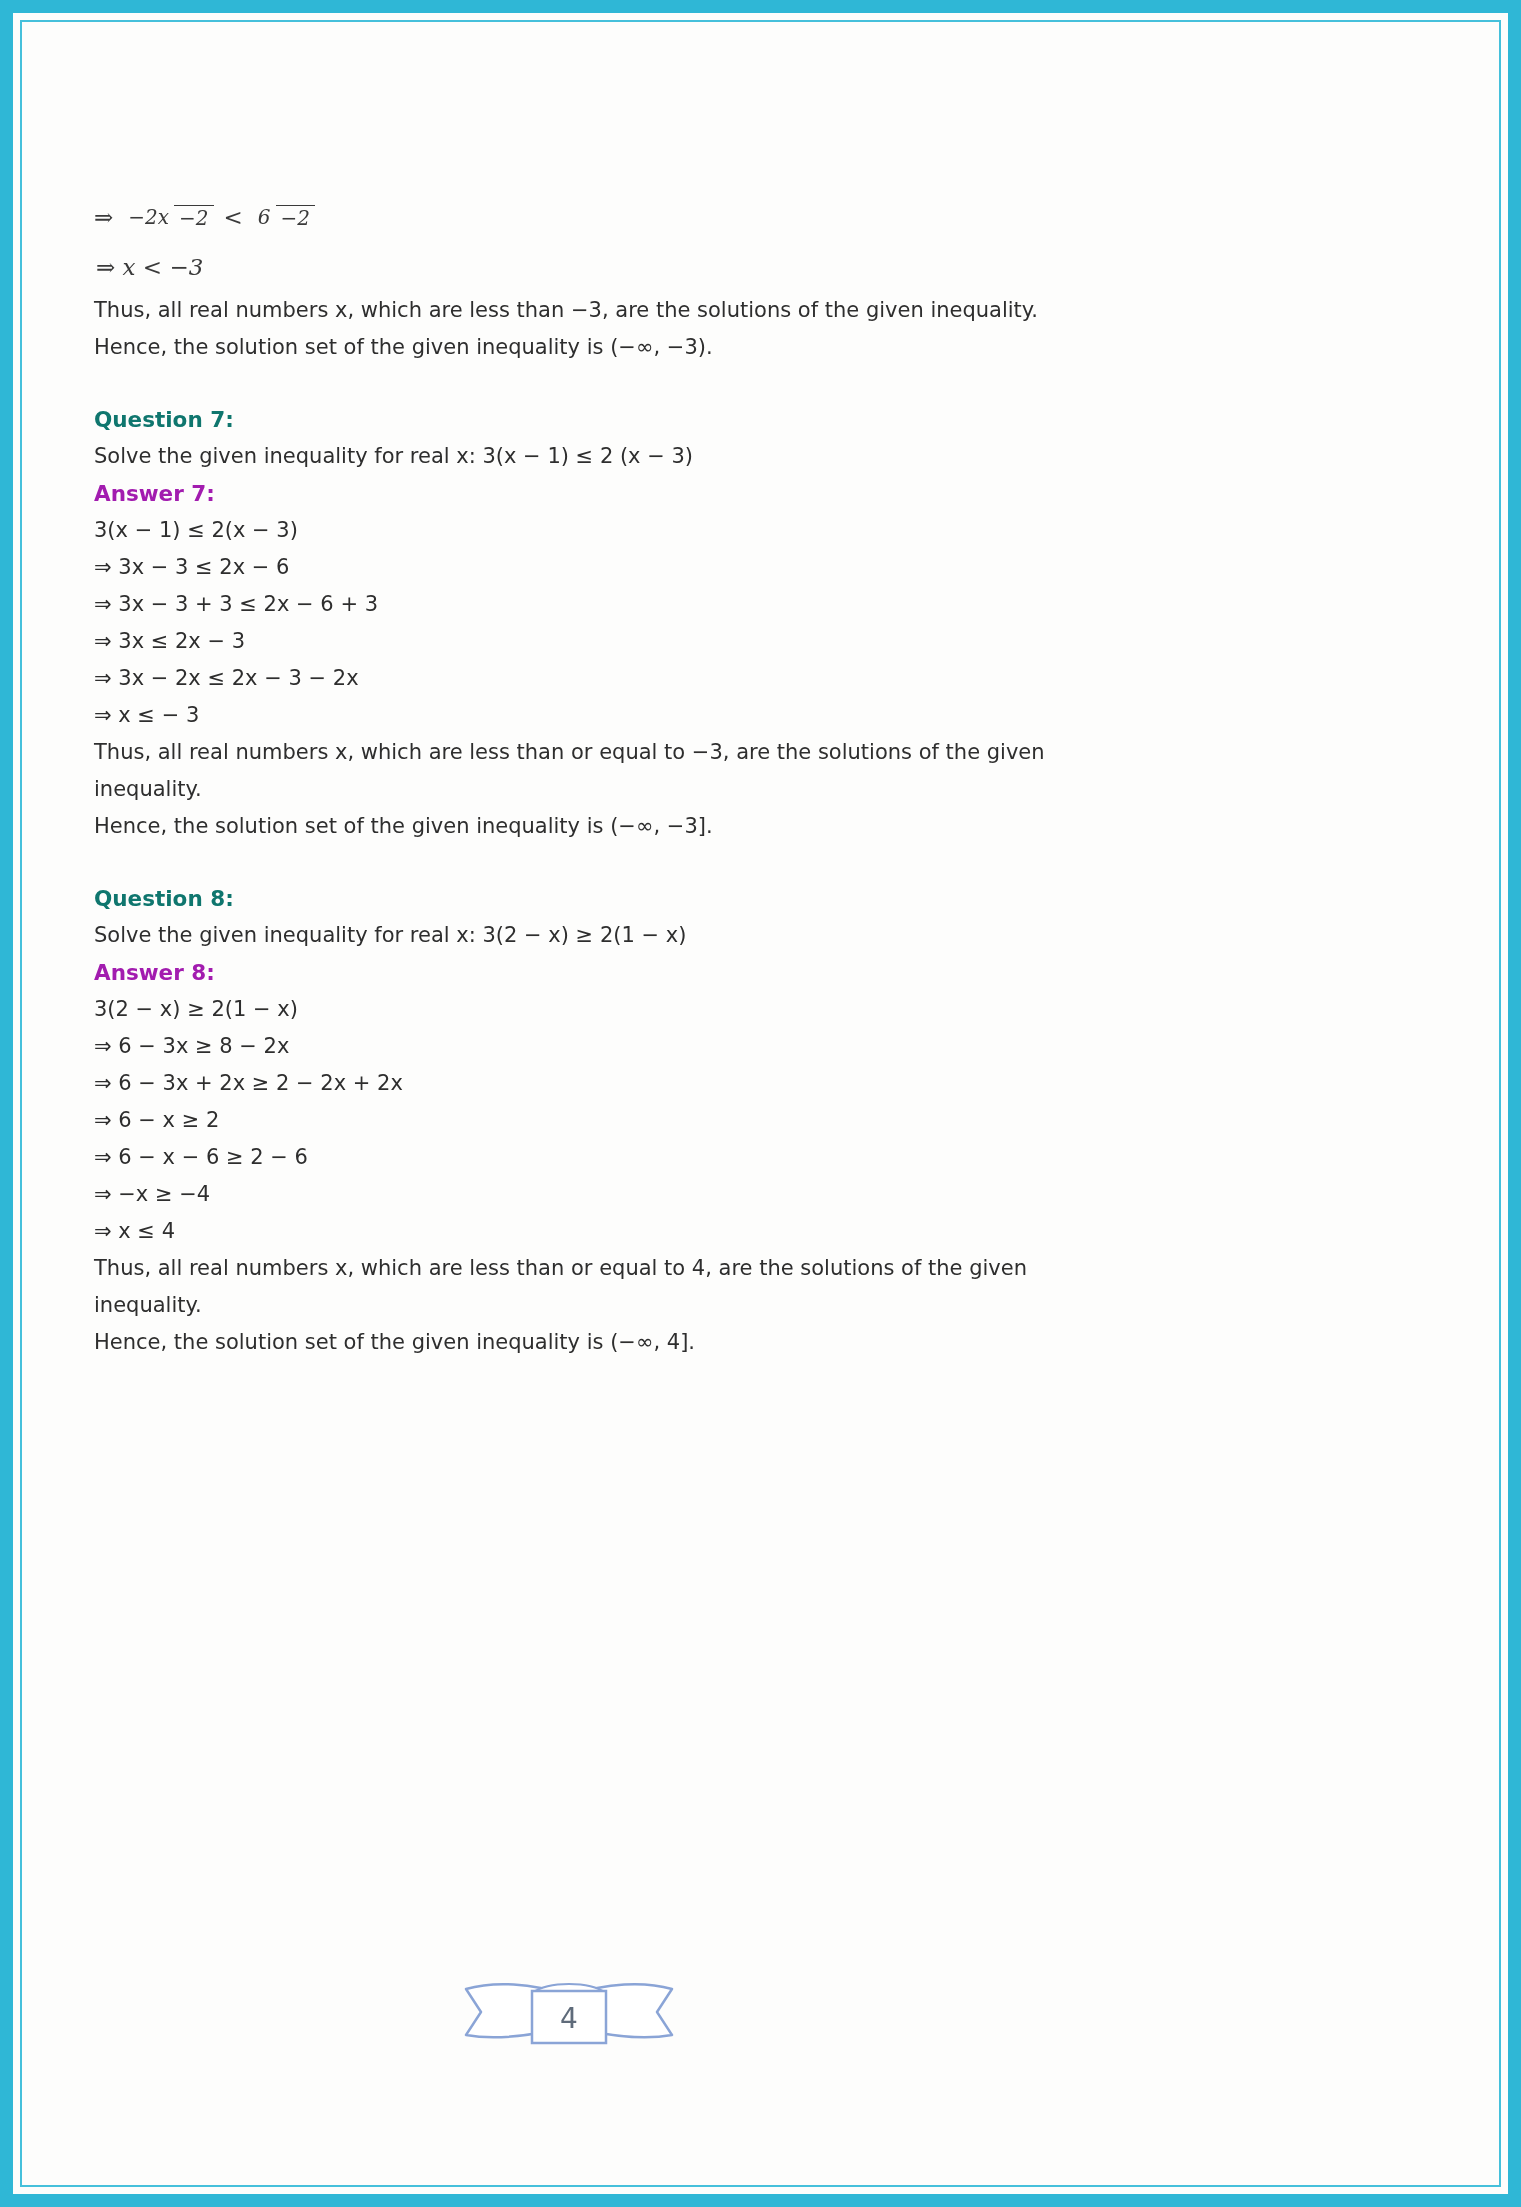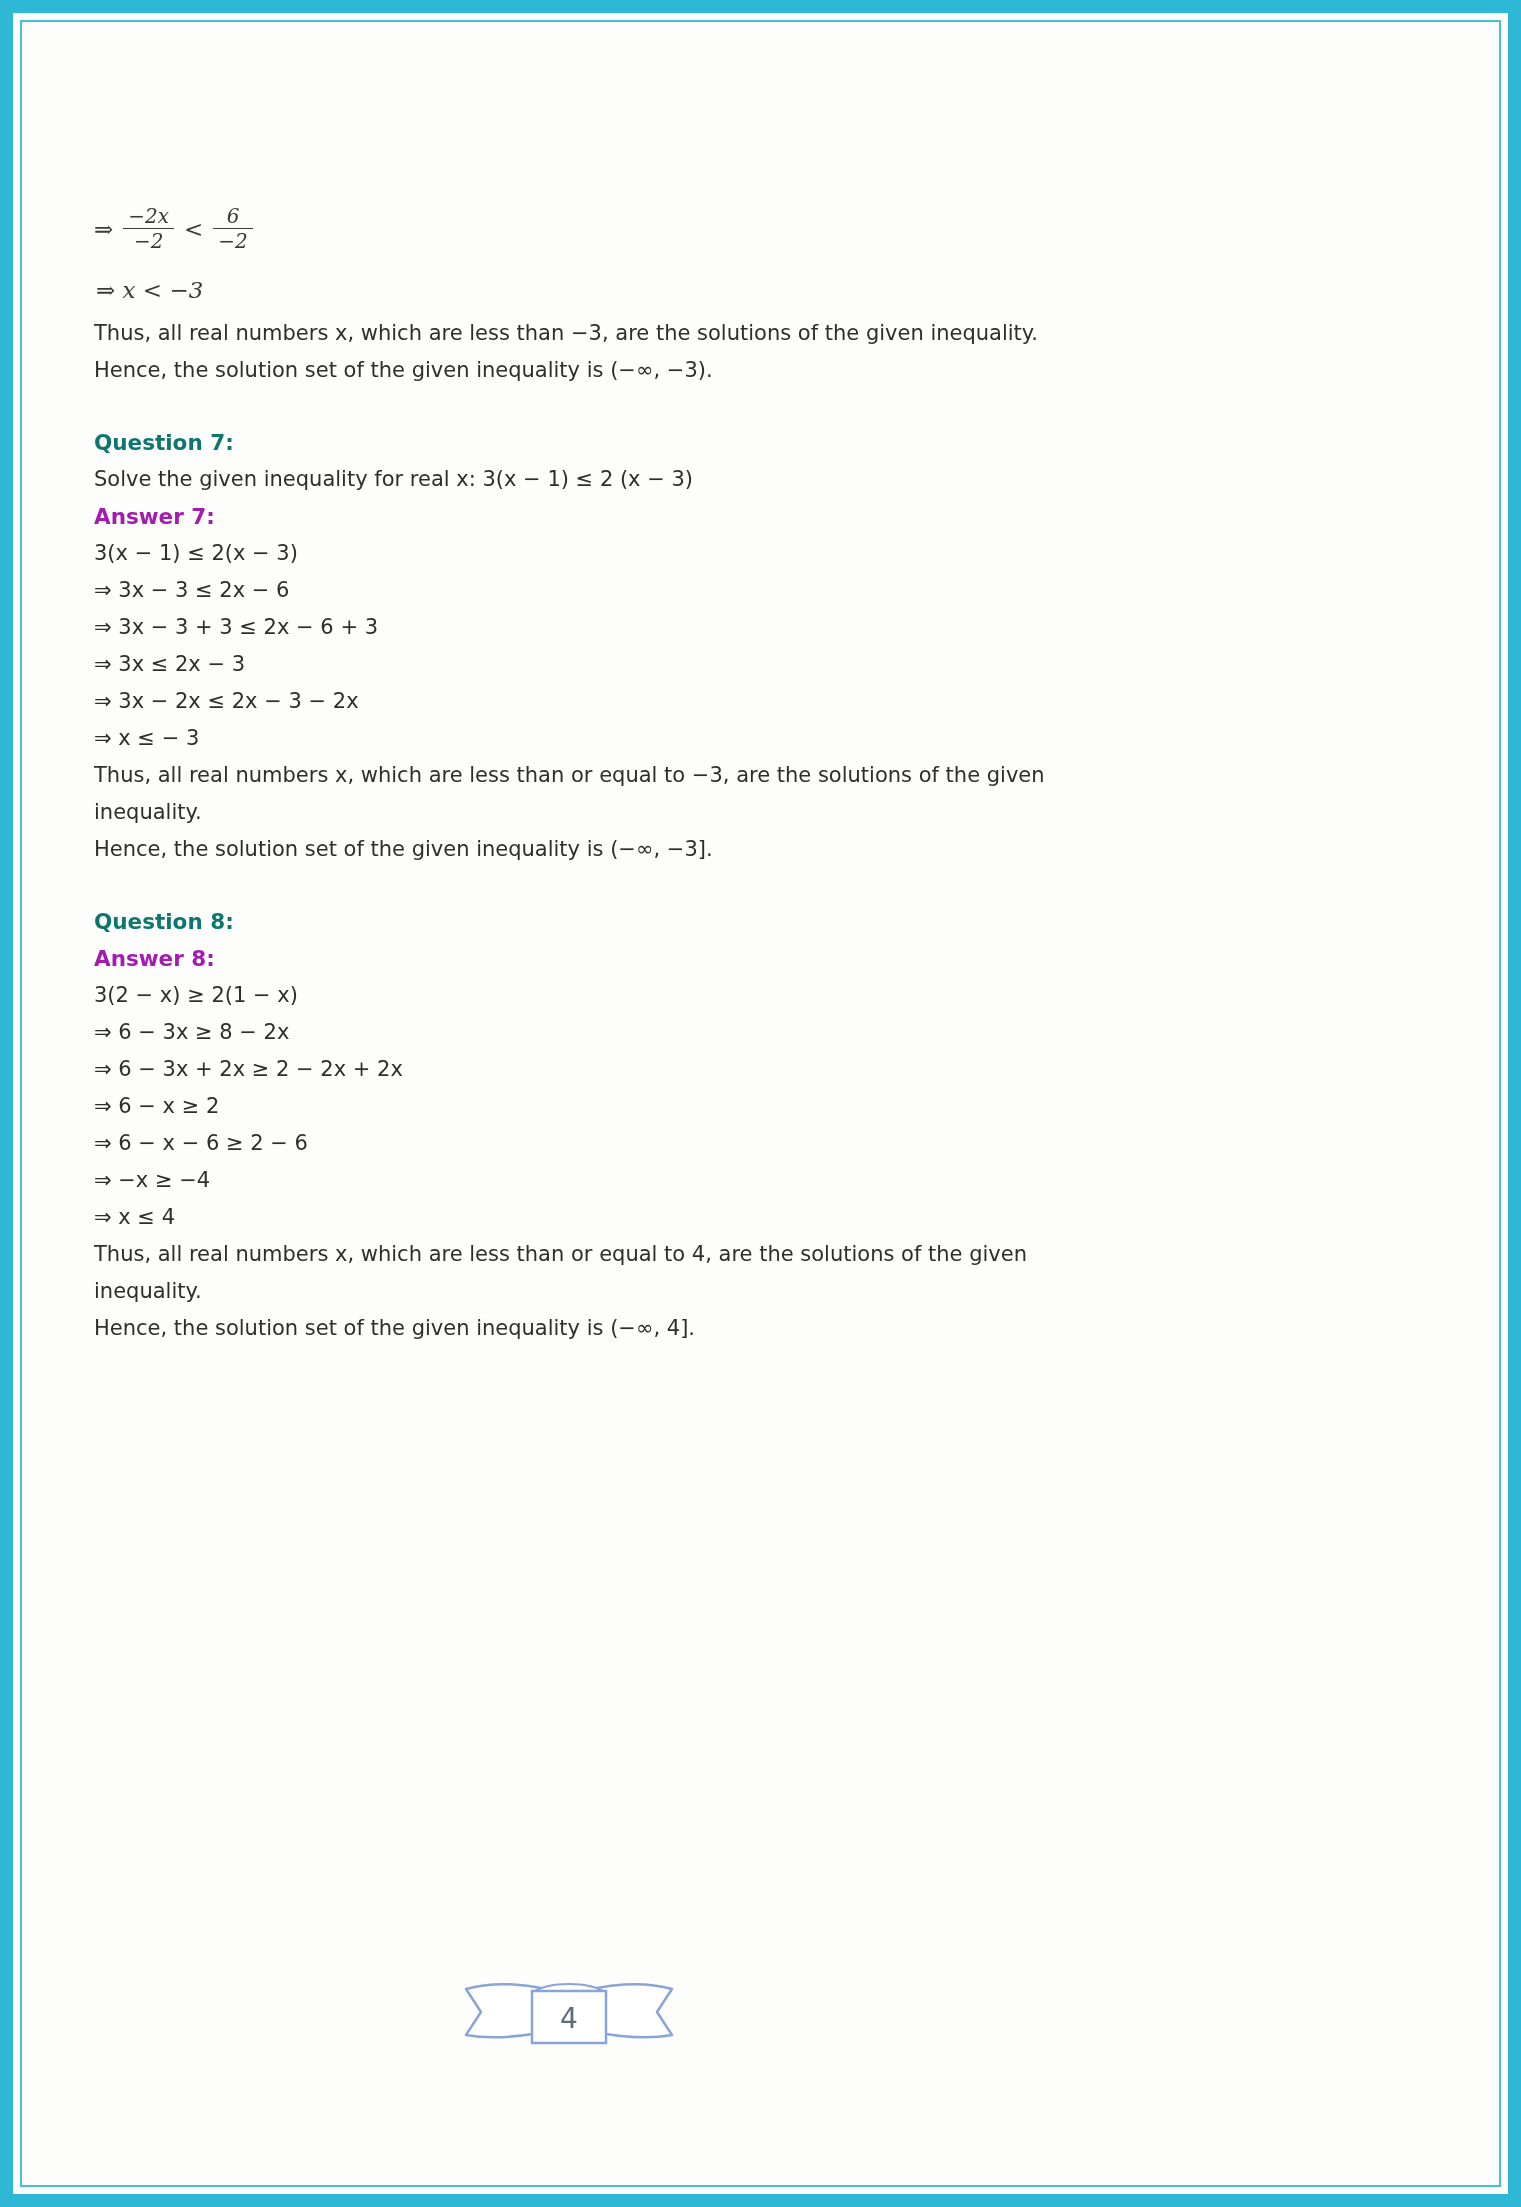--- a/index.html
+++ b/index.html
@@ -38,21 +38,21 @@
   section { display:block; }
 
   
   .eq-block {
     font-family:"DejaVu Serif","Liberation Serif",serif;
     font-style:italic;
     color:#3a3a3a;
     margin-bottom:12px;
   }
   .eq-line1 { display:flex; align-items:center; gap:10px; font-size:23px; }
-  .frac { display:inline-flex; flex-direction:column; text-align:center; font-size:20px; line-height:1.2; }
+  .frac { display:inline-flex; flex-direction:row; text-align:center; font-size:20px; line-height:1.2; }
   .frac .num { padding:0 5px; }
   .frac .den { border-top:1.5px solid #3a3a3a; padding:0 5px; }
   .eq-line2 { font-size:23px; margin-top:24px; padding-left:2px; }
 
   
   .ribbon {
     position:absolute;
     left:432px; top:1945px;
     width:230px; height:90px;
   }
@@ -93,20 +93,21 @@
         <p class="para">⇒ 3x − 3 + 3 ≤ 2x − 6 + 3</p>
         <p class="para">⇒ 3x ≤ 2x − 3</p>
         <p class="para">⇒ 3x − 2x ≤ 2x − 3 − 2x</p>
         <p class="para">⇒ x ≤ − 3</p>
         <p class="para">Thus, all real numbers x, which are less than or equal to −3, are the solutions of the given inequality.</p>
         <p class="para">Hence, the solution set of the given inequality is (−∞, −3].</p>
       </section>
 
       <section>
         <h2 class="q-label">Question 8:</h2>
+        <p class="para">Solve the given inequality for real x: 3(2 − x) ≥ 2(1 − x)</p>
         <h2 class="a-label">Answer 8:</h2>
         <p class="para">3(2 − x) ≥ 2(1 − x)</p>
         <p class="para">⇒ 6 − 3x ≥ 8 − 2x</p>
         <p class="para">⇒ 6 − 3x + 2x ≥ 2 − 2x + 2x</p>
         <p class="para">⇒ 6 − x ≥ 2</p>
         <p class="para">⇒ 6 − x − 6 ≥ 2 − 6</p>
         <p class="para">⇒ −x ≥ −4</p>
         <p class="para">⇒ x ≤ 4</p>
         <p class="para">Thus, all real numbers x, which are less than or equal to 4, are the solutions of the given inequality.</p>
         <p class="para">Hence, the solution set of the given inequality is (−∞, 4].</p>

